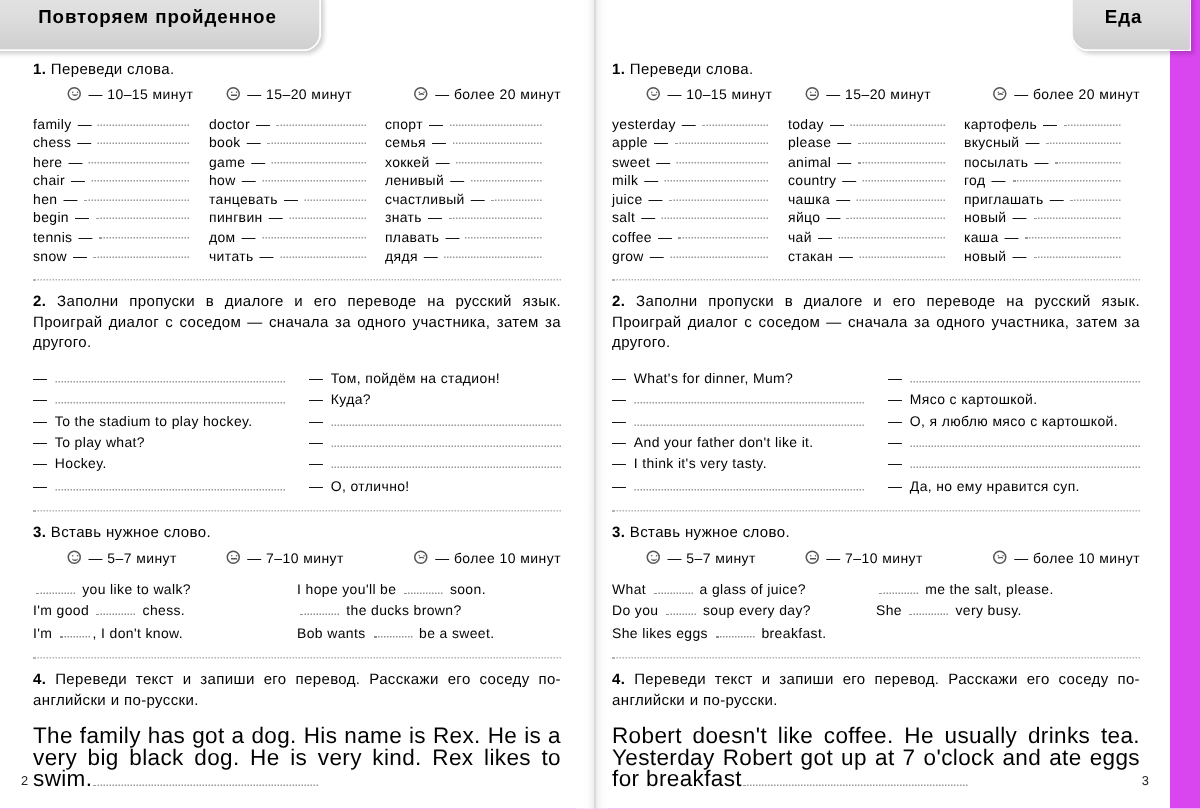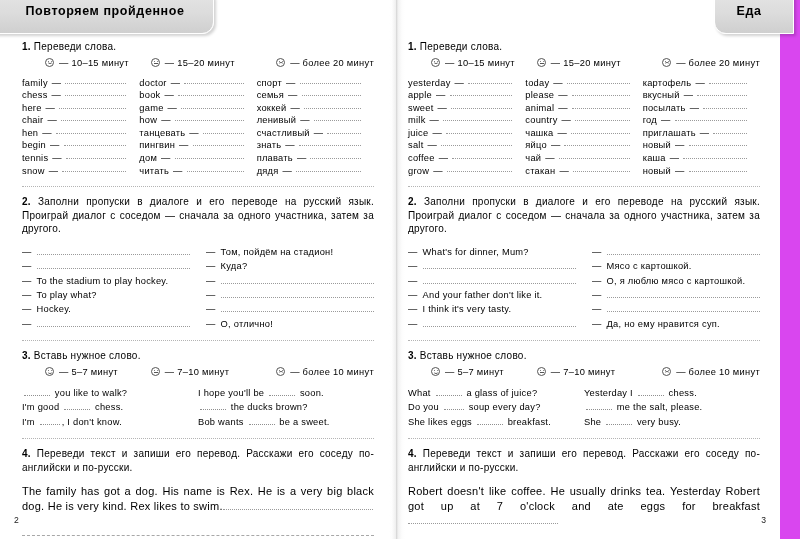--- a/index.html
+++ b/index.html
@@ -220,21 +220,21 @@
     width: 26px;
     border-bottom: 1px dotted #8f8f8f;
     height: 7px;
     margin: 0 2px;
     vertical-align: baseline;
   }
   .gap.sm { width: 20px; }
 
   
   .trans-text {
-    font-size: 11px;
+    font-size: 15px;
     line-height: 14.4px;
     text-align: justify;
     letter-spacing: 0.25px;
     margin-top: 10px;
   }
   .trans-text .tail-blank {
     display: inline-block;
     border-bottom: 1px dotted #9a9a9a;
     height: 7px;
     vertical-align: baseline;
@@ -735,21 +735,20 @@
               <span>— более 10 минут</span>
             </div>
           </div>
           <div class="fillin">
             <div class="fi-col">
               <div class="fi-row"><span>What </span><span class="gap"></span><span> a glass of juice?</span></div>
               <div class="fi-row"><span>Do you </span><span class="gap sm"></span><span> soup every day?</span></div>
               <div class="fi-row"><span>She likes eggs </span><span class="gap"></span><span> breakfast.</span></div>
             </div>
             <div class="fi-col">
-              <div class="fi-row"><span>Yesterday I </span><span class="gap"></span><span> chess.</span></div>
               <div class="fi-row"><span class="gap"></span><span> me the salt, please.</span></div>
               <div class="fi-row"><span>She </span><span class="gap"></span><span> very busy.</span></div>
             </div>
           </div>
         </div>
         <div class="divider"></div>
         <div class="task">
           <p class="task-head"><b>4.</b><span> Переведи текст и запиши его перевод. Расскажи его соседу по-английски и по-русски.</span></p>
           <p class="trans-text"><span>Robert doesn't like coffee. He usually drinks tea. Yesterday Robert got up at 7 o'clock and ate eggs for breakfast</span><span class="tail-blank" style="width: 150px;"></span></p>
           <div class="writeline"></div>

